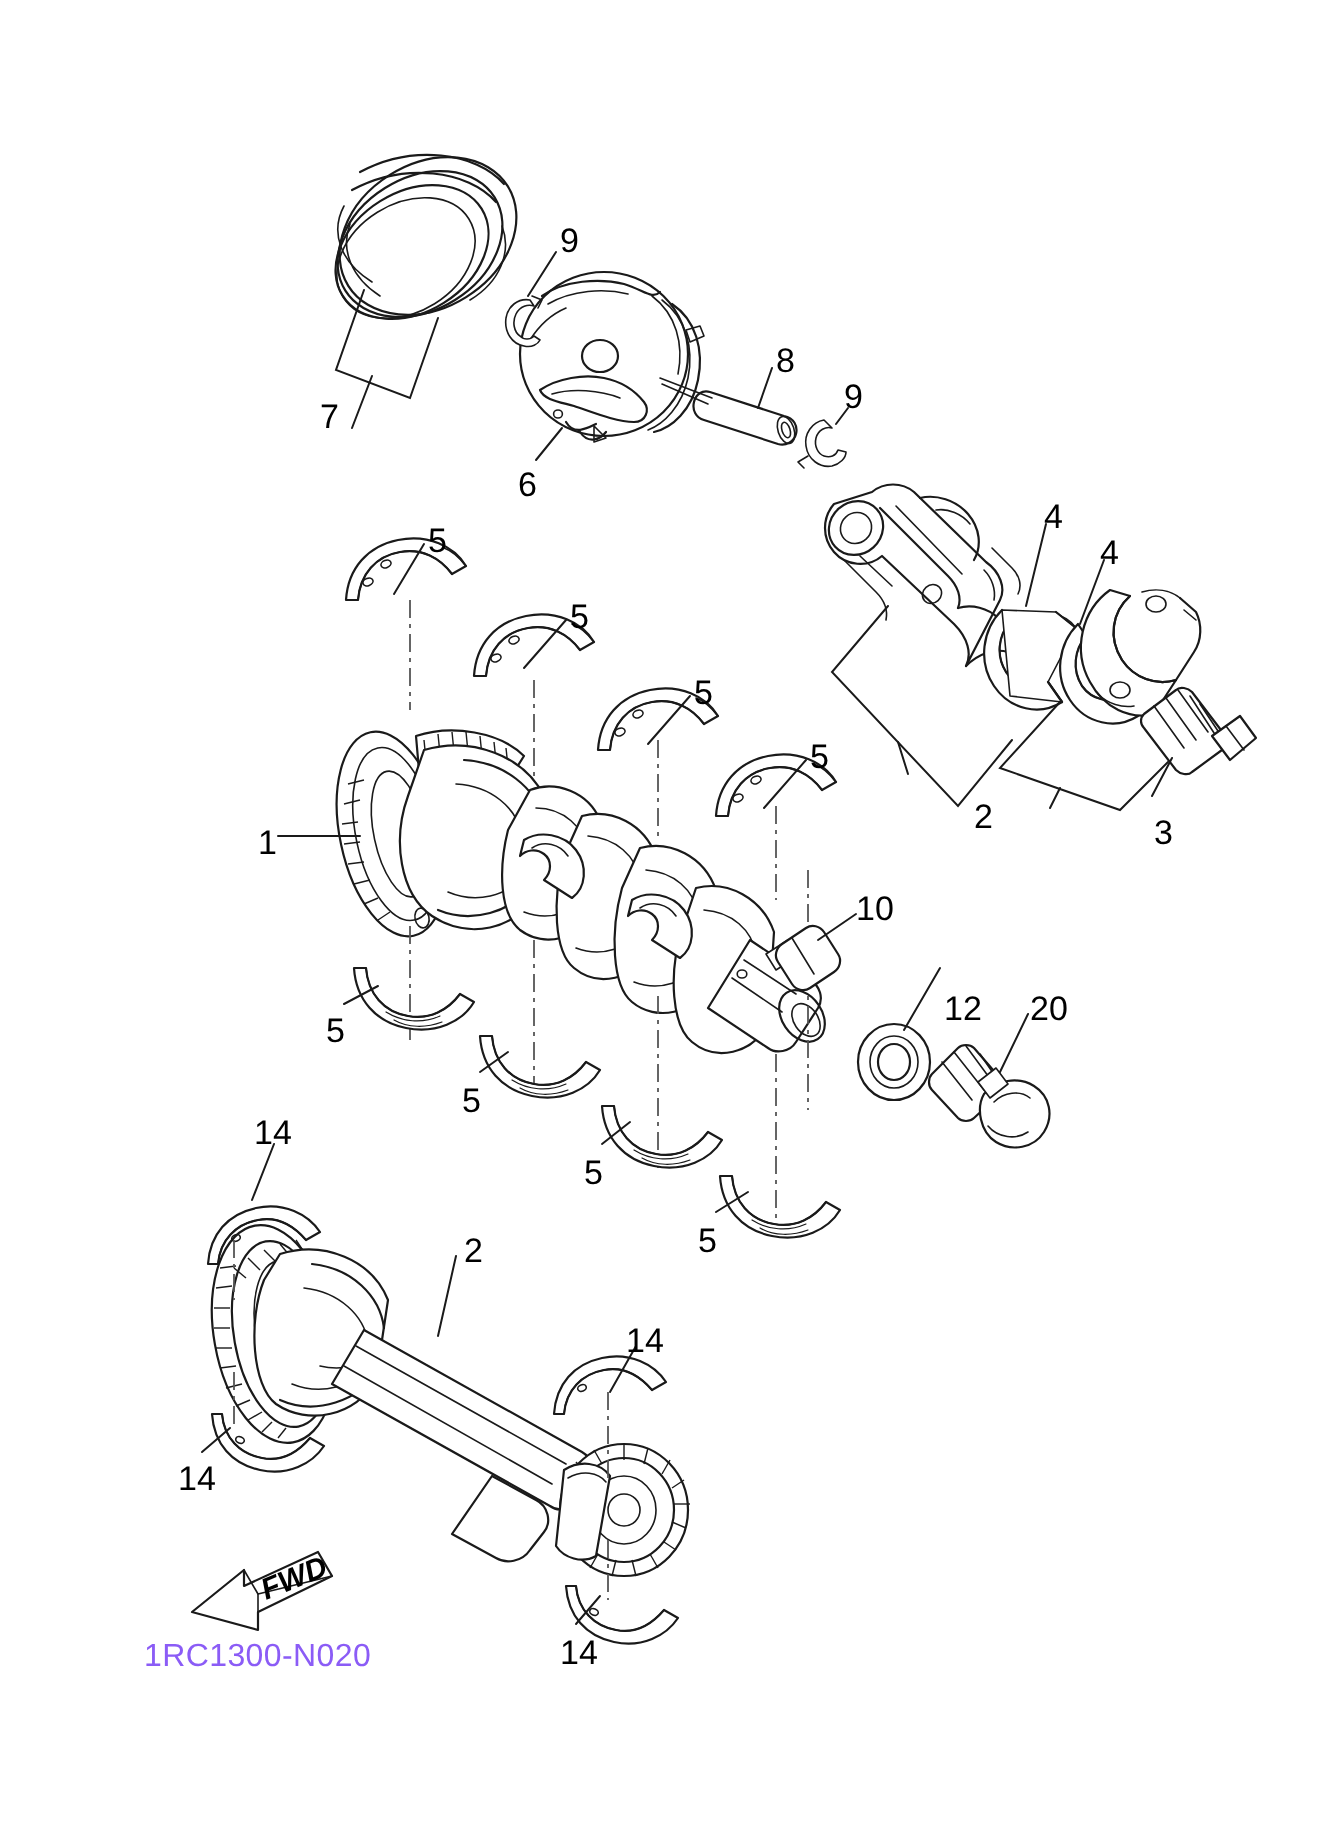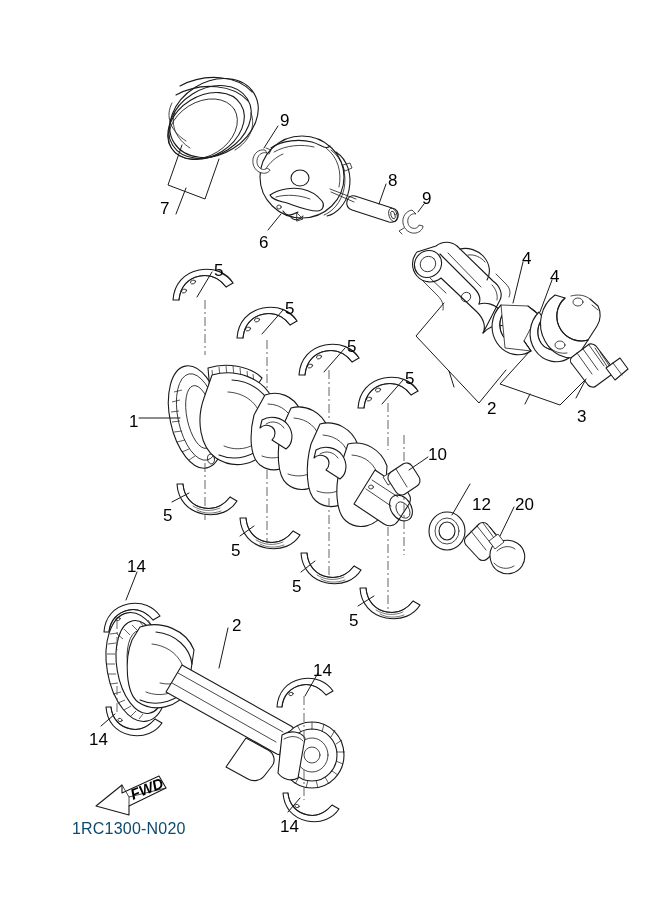--- a/index.html
+++ b/index.html
@@ -35,21 +35,21 @@
     line-height: 1;
     white-space: nowrap;
     letter-spacing: 0px;
   }
   #part-number-text {
     position: absolute;
     left: 72px;
     top: 820px;
     font-family: "Liberation Sans", sans-serif;
     font-size: 16px;
-    color: #0c4a6e;
+    color: #8b5cf6;
     letter-spacing: 0.2px;
     white-space: nowrap;
   }
   .fwd-text {
     font-family: "Liberation Sans", sans-serif;
     font-size: 15px;
     font-weight: bold;
     font-style: italic;
     fill: #000000;
   }

